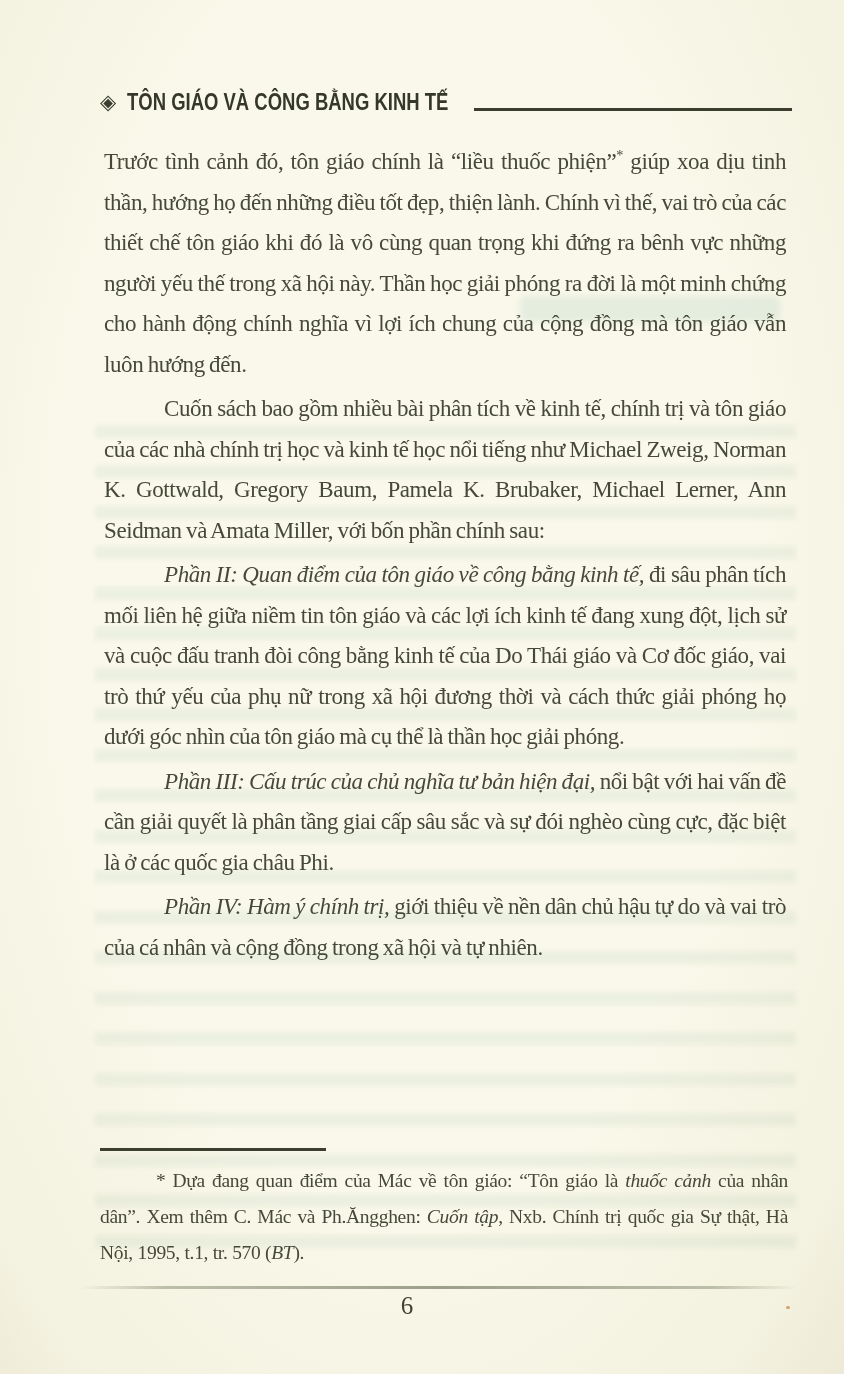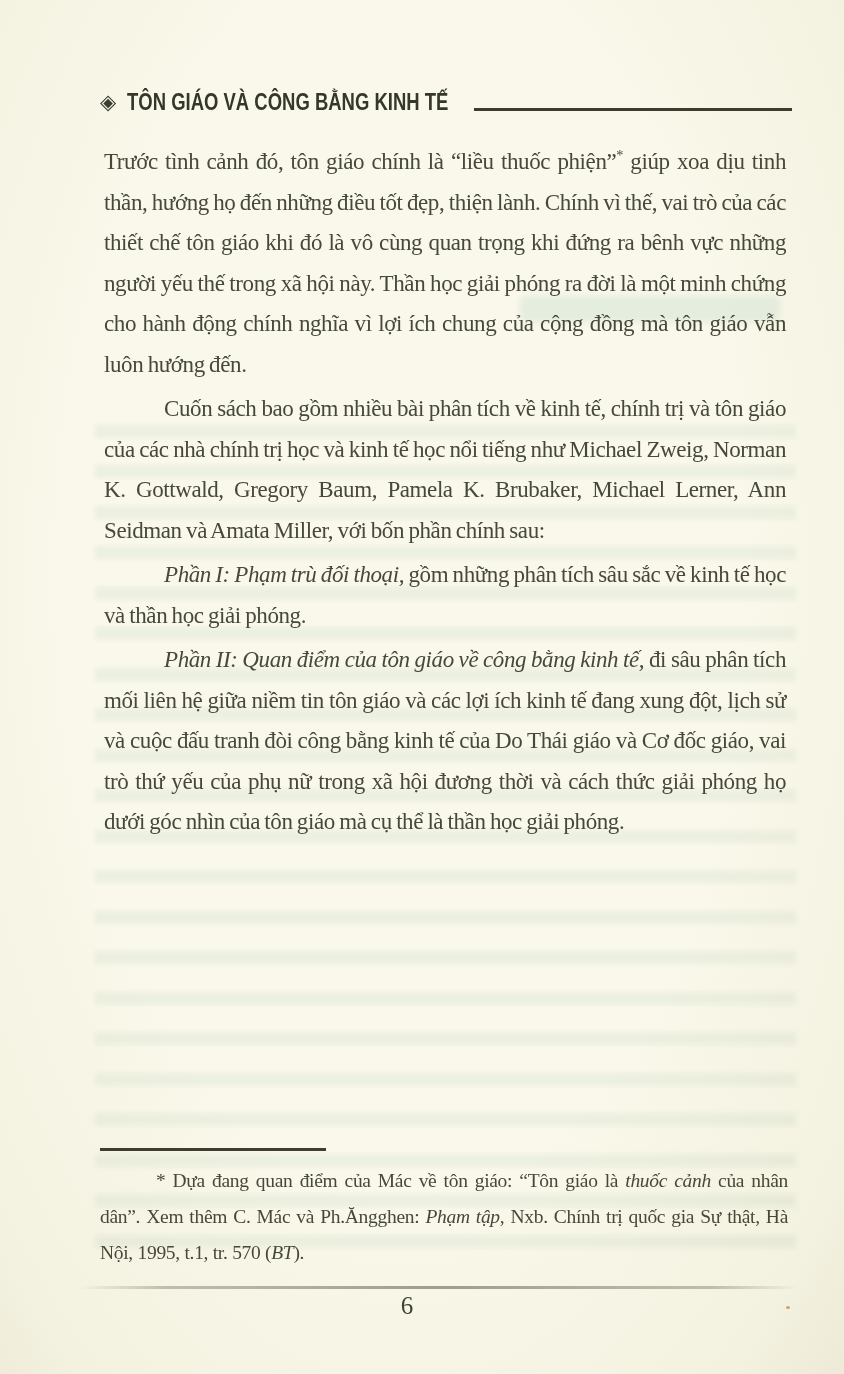--- a/index.html
+++ b/index.html
@@ -122,24 +122,25 @@
 
   <div class="header">
     <span class="ornament">◈</span>
     <span class="header-title">TÔN GIÁO VÀ CÔNG BẰNG KINH TẾ</span>
     <span class="header-rule"></span>
   </div>
 
   <div class="body-text" id="body-paragraphs">
       <p class="noindent"><span>Trước tình cảnh đó, tôn giáo chính là “liều thuốc phiện”</span><sup>*</sup><span> giúp xoa dịu tinh thần, hướng họ đến những điều tốt đẹp, thiện lành. Chính vì thế, vai trò của các thiết chế tôn giáo khi đó là vô cùng quan trọng khi đứng ra bênh vực những người yếu thế trong xã hội này. Thần học giải phóng ra đời là một minh chứng cho hành động chính nghĩa vì lợi ích chung của cộng đồng mà tôn giáo vẫn luôn hướng đến.</span></p>
       <p><span>Cuốn sách bao gồm nhiều bài phân tích về kinh tế, chính trị và tôn giáo của các nhà chính trị học và kinh tế học nổi tiếng như Michael Zweig, Norman K. Gottwald, Gregory Baum, Pamela K. Brubaker, Michael Lerner, Ann Seidman và Amata Miller, với bốn phần chính sau:</span></p>
-      <p><span class="it">Phần I: Phạm trù đối thoại,</span><span> gồm những phân tích sâu sắc về kinh tế học và thần học giải phóng.</span></p>
       <p><span class="it">Phần II: Quan điểm của tôn giáo về công bằng kinh tế,</span><span> đi sâu phân tích mối liên hệ giữa niềm tin tôn giáo và các lợi ích kinh tế đang xung đột, lịch sử và cuộc đấu tranh đòi công bằng kinh tế của Do Thái giáo và Cơ đốc giáo, vai trò thứ yếu của phụ nữ trong xã hội đương thời và cách thức giải phóng họ dưới góc nhìn của tôn giáo mà cụ thể là thần học giải phóng.</span></p>
+      <p><span class="it">Phần III: Cấu trúc của chủ nghĩa tư bản hiện đại,</span><span> nổi bật với hai vấn đề cần giải quyết là phân tầng giai cấp sâu sắc và sự đói nghèo cùng cực, đặc biệt là ở các quốc gia châu Phi.</span></p>
+      <p><span class="it">Phần IV: Hàm ý chính trị,</span><span> giới thiệu về nền dân chủ hậu tự do và vai trò của cá nhân và cộng đồng trong xã hội và tự nhiên.</span></p>
     </div>
 
   <div class="footnote-sep"></div>
-  <div class="footnote" id="footnote"><span>* Dựa đang quan điểm của Mác về tôn giáo: “Tôn giáo là </span><span class="it">thuốc cảnh</span><span> của nhân dân”. Xem thêm C. Mác và Ph.Ăngghen: </span><span class="it">Phạm tập</span><span>, Nxb. Chính trị quốc gia Sự thật, Hà Nội, 1995, t.1, tr. 570 (</span><span class="it">BT</span><span>).</span></div>
+  <div class="footnote" id="footnote"><span>* Dựa đang quan điểm của Mác về tôn giáo: “Tôn giáo là </span><span class="it">thuốc cảnh</span><span> của nhân dân”. Xem thêm C. Mác và Ph.Ăngghen: </span><span class="it">Cuốn tập</span><span>, Nxb. Chính trị quốc gia Sự thật, Hà Nội, 1995, t.1, tr. 570 (</span><span class="it">BT</span><span>).</span></div>
 
   <div class="footer-rule"></div>
   <div class="page-number">6</div>
   <div class="speck"></div>
 
 </div>
 
 </body></html>

